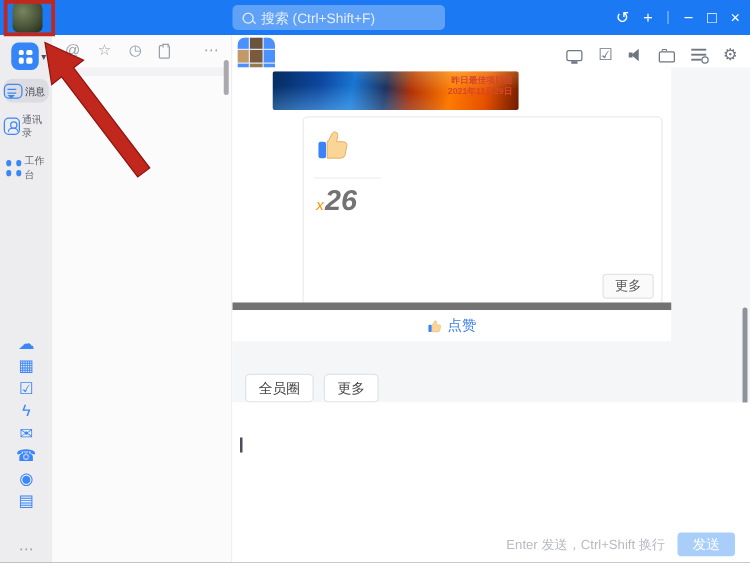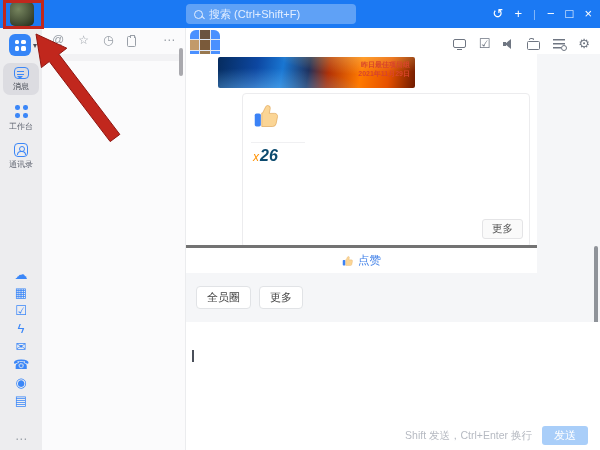--- a/index.html
+++ b/index.html
@@ -24,21 +24,21 @@
   .arrow-svg{position:absolute;left:0;top:0;z-index:55;pointer-events:none;}
   
   .sidebar{position:absolute;left:0;top:28px;bottom:0;width:42px;background:#ededef;}
   .launcher-row{position:relative;margin:6px 0 0 0;height:22px;}
   .launcher{position:absolute;left:9px;top:0;width:22px;height:22px;border-radius:6px;background:#3585f7;
       display:grid;place-items:center;}
   .launcher-grid{width:11px;height:11px;display:grid;grid-template-columns:1fr 1fr;gap:1.5px;}
   .launcher-grid i{background:#fff;border-radius:1.5px;}
   .launcher-caret{position:absolute;left:33px;top:7px;font-size:8px;color:#4a4f59;}
   .nav{margin-top:7px;display:flex;flex-direction:column;gap:4px;align-items:center;}
-  .nav-item{width:36px;padding:4px 0 3px;border-radius:7px;display:flex;flex-direction:column;
+  .nav-item{width:36px;padding:4px 0 3px;border-radius:7px;display:flex;flex-direction:row;
       align-items:center;gap:2px;cursor:pointer;}
   .nav-item.active{background:#dcdce1;}
   .nav-label{font-size:8px;color:#5f6470;letter-spacing:0;}
   .nav-item.active .nav-label{color:#3c414b;}
   
   .i-bubble{width:15px;height:12px;border:1.6px solid #3b87f8;border-radius:4px;position:relative;box-sizing:border-box;}
   .i-bubble::before{content:"";position:absolute;left:2px;top:3px;width:7px;height:1.4px;background:#3b87f8;box-shadow:0 3px 0 #3b87f8;}
   .i-bubble::after{content:"";position:absolute;left:2px;bottom:-4px;border:3px solid transparent;border-top-color:#3b87f8;}
   .i-doc{width:12px;height:14px;border:1.5px solid #3b87f8;border-radius:2px 4px 2px 2px;position:relative;box-sizing:border-box;}
   .i-doc::after{content:"";position:absolute;right:-2px;bottom:-1px;width:5px;height:5px;background:#ededef;
@@ -92,28 +92,28 @@
         radial-gradient(ellipse at 20% 120%,rgba(120,200,255,.55),transparent 50%),
         radial-gradient(ellipse at 75% -20%,rgba(255,220,120,.5),transparent 45%),
         linear-gradient(100deg,#062c5e 0%,#0d47a1 20%,#1976d2 33%,#20325e 46%,#b23207 56%,#ff7a00 72%,#e65100 86%,#6e1a00 100%);}
   .banner-text{position:absolute;right:5px;top:4px;text-align:right;color:#d8452b;font-size:7px;line-height:8.5px;font-weight:bold;}
   .card{position:absolute;left:56px;top:39px;width:288px;height:155px;background:#fff;
       border:1px solid #ececee;border-radius:4px;box-sizing:border-box;}
   .card-thumb{position:absolute;left:10px;top:8px;width:28px;height:28px;}
   .card-sep{position:absolute;left:8px;top:48px;width:54px;height:1px;background:#f0f0f2;}
   .card-count{position:absolute;left:10px;top:53px;font-style:italic;color:#ff9100;display:flex;align-items:baseline;gap:1px;}
   .card-count .x{font-size:12px;}
-  .card-count .n{font-size:16px;font-weight:bold;color:#0c4a6e;}
+  .card-count .n{font-size:23px;font-weight:bold;color:#737373;}
   .card-more{position:absolute;right:6px;bottom:8px;padding:2px 9px;font-size:10.5px;color:#555;
       background:#fafafa;border:1px solid #e4e4e6;border-radius:3px;cursor:pointer;}
-  .like-row{position:absolute;left:0;right:0;bottom:0;height:25px;border-top:3px solid #737373;
+  .like-row{position:absolute;left:0;right:0;bottom:0;height:25px;border-top:6px solid #737373;
       display:flex;align-items:center;justify-content:center;gap:4px;color:#4080e8;font-size:11.5px;cursor:pointer;}
   .chat-scroll{position:absolute;right:2px;top:218px;width:4px;height:78px;background:#8f9399;border-radius:2px;}
   
-  .tabs{position:absolute;left:10px;top:258px;display:flex;gap:8px;}
+  .tabs{position:absolute;left:10px;top:271px;display:flex;gap:8px;}
   .tab{padding:3px 10px;background:#fff;border:1px solid #e1e3e6;border-radius:4px;font-size:11px;color:#444;cursor:pointer;}
   
   .tool-row{position:absolute;left:8px;top:302px;right:8px;height:18px;display:flex;align-items:center;gap:11px;color:#5f6673;font-size:14px;}
   .ti{width:17px;height:17px;display:flex;align-items:center;justify-content:center;position:relative;cursor:pointer;flex:0 0 auto;}
   .i-folderplus{width:13px;height:9px;border:1.3px solid currentColor;border-radius:1.5px;position:relative;box-sizing:border-box;margin-top:3px;}
   .i-folderplus::before{content:"";position:absolute;top:-3.2px;left:1px;width:5px;height:2px;border:1.3px solid currentColor;border-bottom:none;box-sizing:border-box;}
   .i-folderplus::after{content:"+";position:absolute;left:3.2px;top:-2px;font-size:8px;font-weight:bold;}
   .i-cardlines{width:13px;height:10px;border:1.3px solid currentColor;border-radius:2px;position:relative;box-sizing:border-box;
       background:linear-gradient(currentColor,currentColor) 2.5px 2.5px/6px 1.2px no-repeat,
                  linear-gradient(currentColor,currentColor) 2.5px 5.5px/6px 1.2px no-repeat;}
@@ -184,26 +184,26 @@
           </div>
       </div>
       <span class="launcher-caret glyph">▾</span>
     </div>
     <div class="nav">
       <div class="nav-item active">
         <span class="i-bubble"></span>
         <span class="nav-label">消息</span>
       </div>
       <div class="nav-item">
+        <span class="i-contact"></span>
+        <span class="nav-label">通讯录</span>
+      </div>
+      <div class="nav-item">
         <span class="i-dots4"></span>
         <span class="nav-label">工作台</span>
-      </div>
-      <div class="nav-item">
-        <span class="i-contact"></span>
-        <span class="nav-label">通讯录</span>
       </div>
     </div>
     <div class="side-tools">
       <span class="glyph">☁</span>
       <span class="glyph">▦</span>
       <span class="glyph">☑</span>
       <span class="glyph">ϟ</span>
       <span class="glyph">✉</span>
       <span class="glyph">☎</span>
       <span class="glyph">◉</span>
@@ -312,18 +312,18 @@
       <span class="ti ti-expand">
           <span class="i-expand"></span>
         </span>
     </div>
 
     <div class="chat-input">
       <div class="caret"></div>
     </div>
 
     <div class="footer">
-      <span class="hint">Shift 发送，Ctrl+Enter 换行</span>
+      <span class="hint">Enter 发送，Ctrl+Shift 换行</span>
       <span class="send">发送</span>
     </div>
   </div>
 
 </div>
 
 </body></html>

